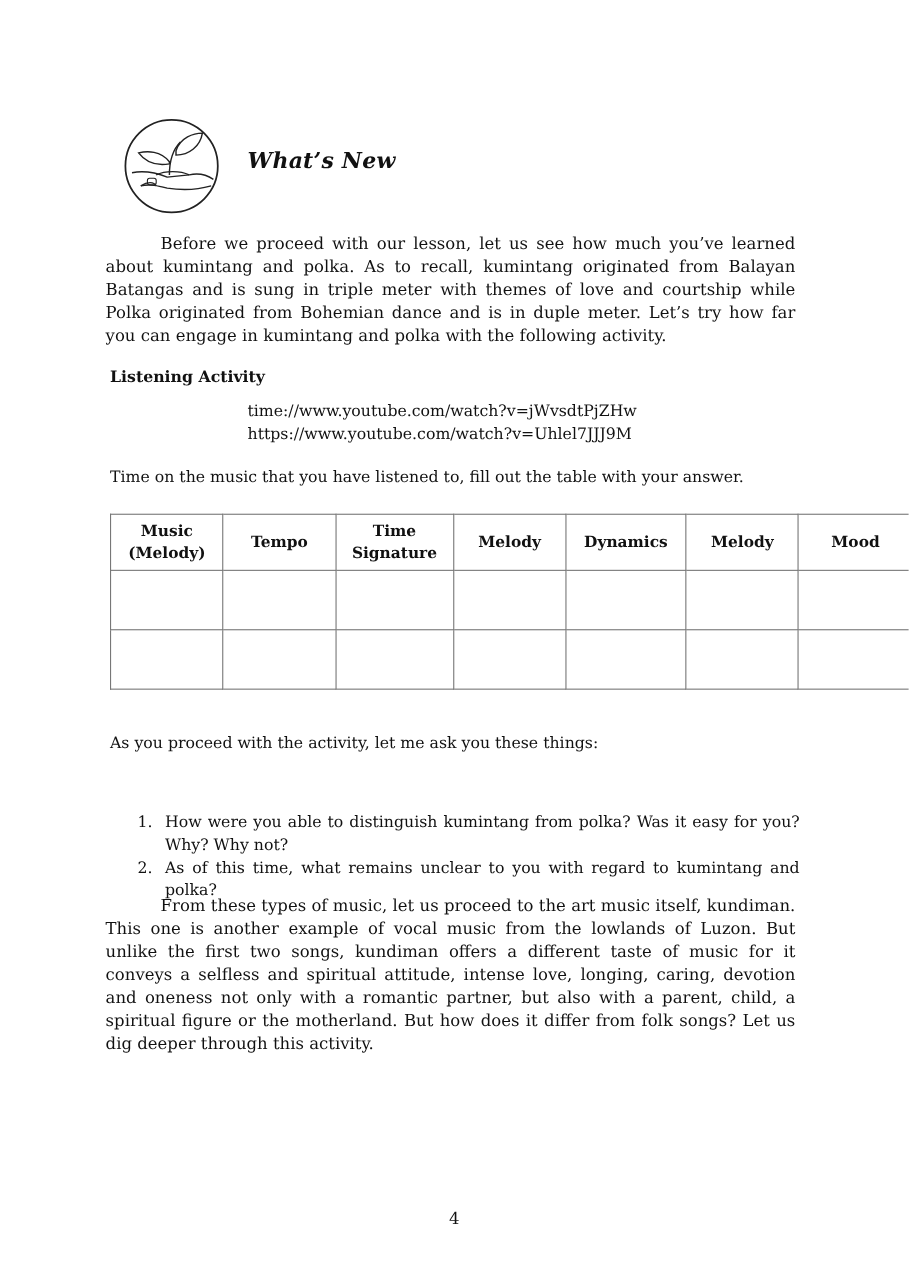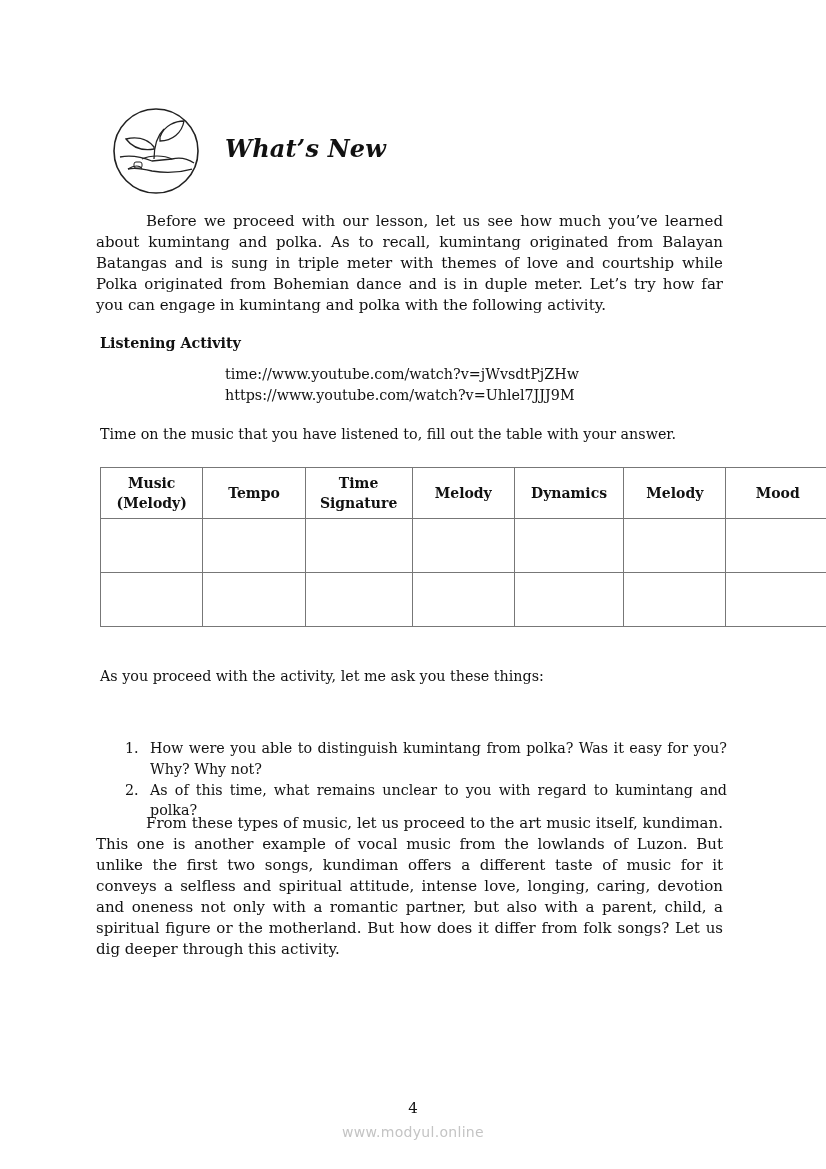--- a/index.html
+++ b/index.html
@@ -1,21 +1,21 @@
 <!DOCTYPE html>
 <html><head>
 <meta charset="utf-8">
 <style>
   html, body { margin: 0; padding: 0; background: #ffffff; }
   body { width: 826px; height: 1169px; position: relative; overflow: hidden;
          font-family: "DejaVu Serif", "Liberation Serif", serif; color: #111; }
   .page { position: absolute; left: 0; top: 0; width: 826px; height: 1169px; }
   .logo { position: absolute; left: 112px; top: 107px; width: 88px; height: 88px; }
   .title { position: absolute; left: 225px; top: 134px; font-family: "DejaVu Serif", serif;
-           font-weight: bold; font-style: italic; font-size: 24px; letter-spacing: 0.2px; }
+           font-weight: bold; font-style: italic; font-size: 20px; letter-spacing: 0.2px; }
   .para { position: absolute; left: 96px; width: 627px; font-size: 15px; line-height: 21px;
           text-align: justify; }
   .para .indent { display: inline-block; width: 50px; }
   .p1 { top: 211px; }
   .heading { position: absolute; left: 100px; top: 335px; font-weight: bold; font-size: 14.3px; }
   .links { position: absolute; left: 225px; top: 364px; font-size: 14.3px; line-height: 21px; }
   .instr { position: absolute; left: 100px; top: 426px; font-size: 14.3px; }
   table.act { position: absolute; left: 100px; top: 467px; width: 730px; border-collapse: collapse; }
   table.act th, table.act td { border: 1px solid #777; padding: 0; }
   table.act th { height: 50px; font-weight: bold; font-size: 14px; line-height: 20px; text-align: center; }
@@ -112,14 +112,13 @@
     </li>
     <li>
       <span class="num">2.</span>
       <span>As of this time, what remains unclear to you with regard to kumintang and polka?</span>
     </li>
   </ol>
 
   <div class="para p2"><span class="indent"></span><span>From these types of music, let us proceed to the art music itself, kundiman. This one is another example of vocal music from the lowlands of Luzon. But unlike the first two songs, kundiman offers a different taste of music for it conveys a selfless and spiritual attitude, intense love, longing, caring, devotion and oneness not only with a romantic partner, but also with a parent, child, a spiritual figure or the motherland. But how does it differ from folk songs? Let us dig deeper through this activity.</span></div>
 
   <div class="pagenum">4</div>
-  <div class="watermark">www.modyul.online</div>
 </div>
 
 </body></html>

